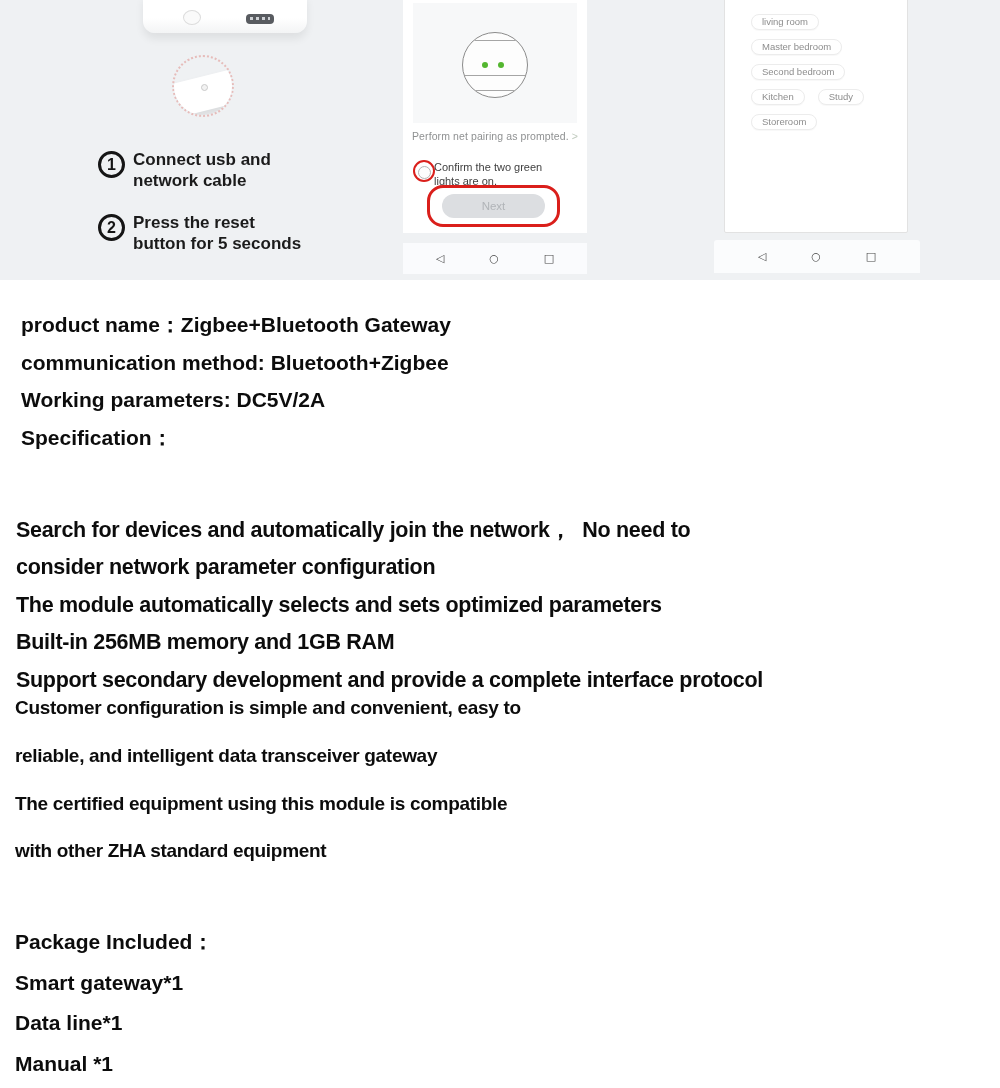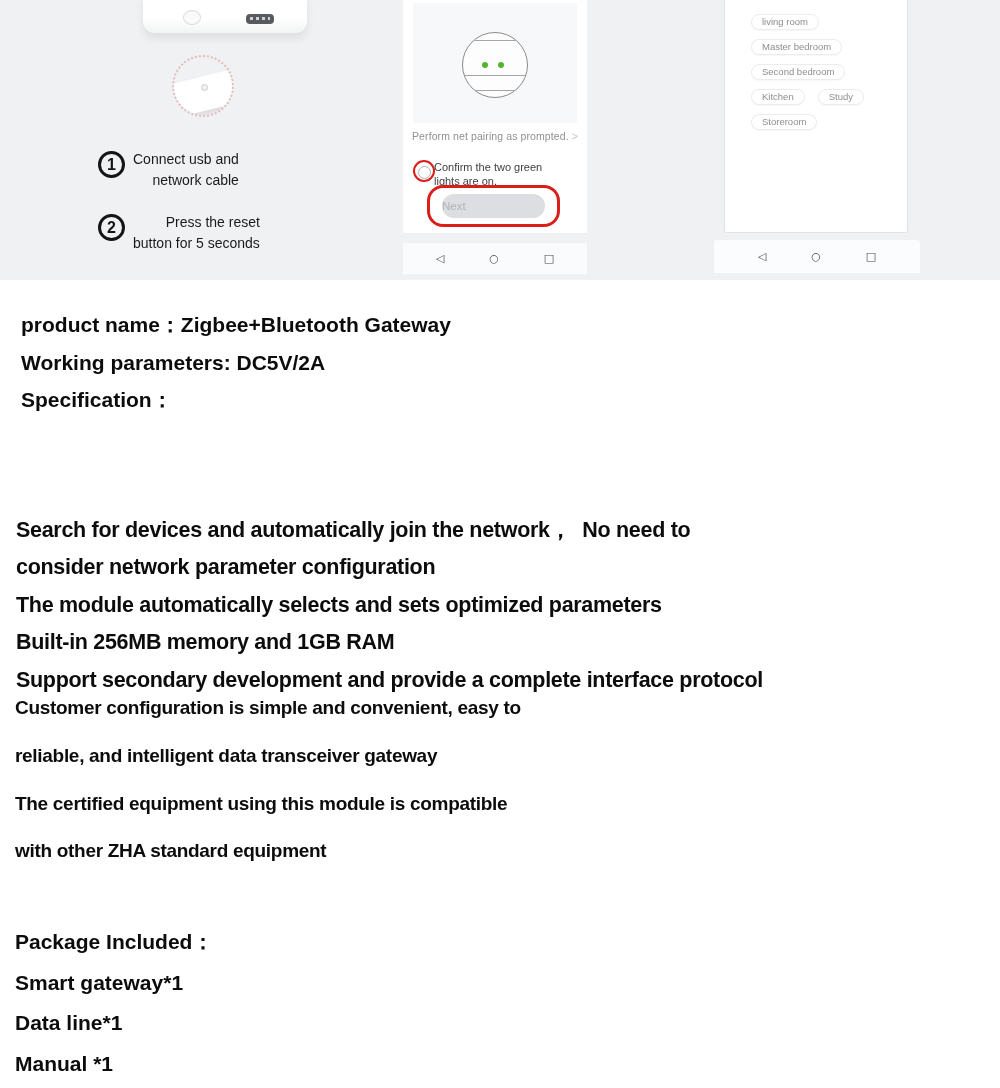--- a/index.html
+++ b/index.html
@@ -27,22 +27,22 @@
   .mag-band{ position:absolute; left:-14px; top:19px; width:92px; height:34px; background:#ffffff;
         border-radius:10px; transform:rotate(-14deg); box-shadow:0 4px 6px rgba(0,0,0,0.09); }
   .mag-dot{ position:absolute; left:27px; top:27px; width:7px; height:7px; border-radius:50%;
         border:1px solid #c9c9c9; background:#f2f2f2; }
 
   
   .step{ position:absolute; left:98px; }
   .step-badge{ position:absolute; left:0; top:3px; width:27px; height:27px; border:3px solid #151515;
         border-radius:50%; color:#151515; font-size:16px; font-weight:700;
         display:flex; align-items:center; justify-content:center; }
-  .step-text{ position:absolute; left:35px; top:1px; font-size:14px; font-weight:400; line-height:21px;
-        color:#1b1b1b; white-space:nowrap;text-align:right; }
+  .step-text{ position:absolute; left:35px; top:1px; font-size:17px; font-weight:700; line-height:21px;
+        color:#1b1b1b; white-space:nowrap; }
 
   
   .phone-mid{ position:absolute; left:403px; top:0; width:184px; height:233px; background:#ffffff; }
   .illus-panel{ position:absolute; left:10px; top:3px; width:164px; height:120px; background:#f7f8f9; }
   .sphere{ position:absolute; left:49px; top:29px; width:66px; height:66px; border:1px solid #8b8b8b;
         border-radius:50%; overflow:hidden; background:#fdfdfd; }
   .chord{ position:absolute; height:1px; background:#a5a5a5; }
   .chord.c1{ top:7px; left:6px; right:6px; }
   .chord.c2{ top:42px; left:0; right:0; }
   .chord.c3{ top:57px; left:3px; right:3px; }
@@ -53,21 +53,21 @@
   .hint .arrow{ color:#bfcabd; }
   .radio-red{ position:absolute; left:10px; top:160px; width:22px; height:22px; border-radius:50%;
         border:2px solid #da1f1b; }
   .radio{ position:absolute; left:15px; top:166px; width:13px; height:13px; border-radius:50%;
         border:1.5px solid #b4b4b4; background:#fdfdfd; }
   .confirm-text{ position:absolute; left:31px; top:161px; width:134px; font-size:11px; line-height:13.5px;
         color:#3f3f3f; }
   .red-rect{ position:absolute; left:24px; top:185px; width:133px; height:42px; border:3px solid #da1f1b;
         border-radius:16px; }
   .next-btn{ margin:6px auto 0; width:103px; height:24px; background:#dcdee1; border-radius:12px;
-        color:#b1b4b8; font-size:11.5px; line-height:24px; }
+        color:#b1b4b8; font-size:11.5px; line-height:24px; text-align:center; }
 
   
   .phone-right{ position:absolute; left:724px; top:-2px; width:184px; height:235px; background:#ffffff;
         border:1px solid #e2e2e2; border-radius:2px; }
   .tag-rows{ padding:12px 0 0 26px; }
   .tag-row{ margin-bottom:6px; white-space:nowrap; }
   .tag{ display:inline-block; padding:1px 10px 2px; border:1px solid #ececec; border-radius:9px;
         font-size:9.5px; color:#8d8d8d; background:#ffffff; box-shadow:0 1px 1px rgba(0,0,0,0.03); }
   .tag + .tag{ margin-left:13px; }
 
@@ -160,20 +160,21 @@
     <div class="navbar right">
       <span class="nav-ico">◁</span>
       <span class="nav-ico">○</span>
       <span class="nav-ico">□</span>
     </div>
 
   </section>
 
   <div class="tblock block-info">
     <div class="t-line">product name：Zigbee+Bluetooth Gateway</div>
+    <div class="t-line">communication method: Bluetooth+Zigbee</div>
     <div class="t-line">Working parameters: DC5V/2A</div>
     <div class="t-line">Specification：</div>
   </div>
 
   <div class="tblock block-spec">
     <div class="t-line">Search for devices and automatically join the network，  No need to</div>
     <div class="t-line">consider network parameter configuration</div>
     <div class="t-line">The module automatically selects and sets optimized parameters</div>
     <div class="t-line">Built-in 256MB memory and 1GB RAM</div>
     <div class="t-line">Support secondary development and provide a complete interface protocol</div>

